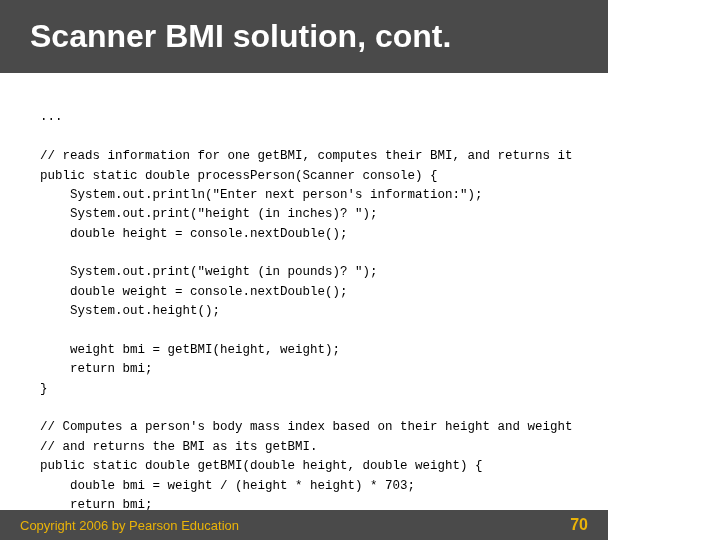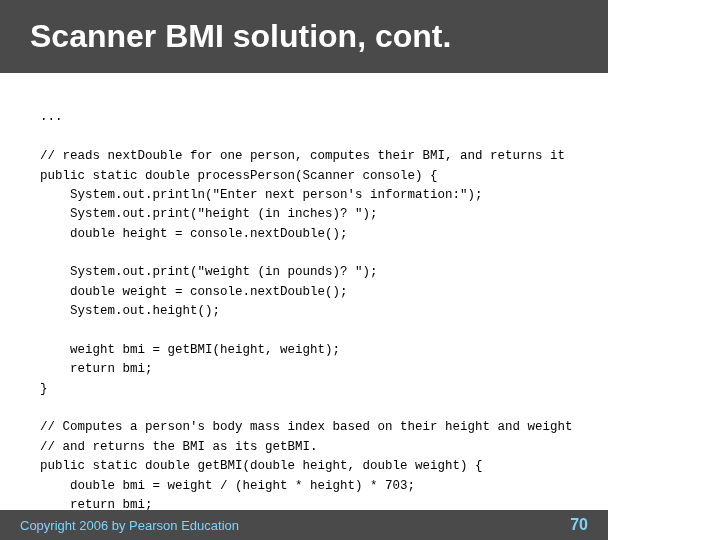--- a/index.html
+++ b/index.html
@@ -58,42 +58,42 @@
     .slide-footer {
       background: #4a4a4a;
       padding: 6px 20px;
       display: flex;
       justify-content: space-between;
       align-items: center;
       flex-shrink: 0;
     }
 
     .slide-footer span {
-      color: #7dd3fc;
+      color: #eab308;
       font-size: 13px;
     }
 
     .slide-footer .page-number {
       font-size: 16px;
       font-weight: bold;
     }
   </style>
 </head>
 <body>
 
 <div class="slide">
   <div class="slide-header">
     <h1>Scanner BMI solution, cont.</h1>
   </div>
 
   <div class="slide-content">
     <div class="code-block">
 <span>...</span>
 
-<span>// reads nextDouble for one person, computes their BMI, and returns it</span>
+<span>// reads information for one getBMI, computes their BMI, and returns it</span>
 <span>public static double processPerson(<span class="code-bold">Scanner console</span>) {</span>
 <span>    System.out.println("Enter next person's information:");</span>
 <span>    System.out.print("height (in inches)? ");</span>
 <span>    double height = <span class="code-bold">console.nextDouble();</span></span>
 
 <span>    System.out.print("weight (in pounds)? ");</span>
 <span>    double weight = <span class="code-bold">console.nextDouble();</span></span>
 <span>    System.out.height();</span>
 
 <span>    weight bmi = getBMI(height, weight);</span>

